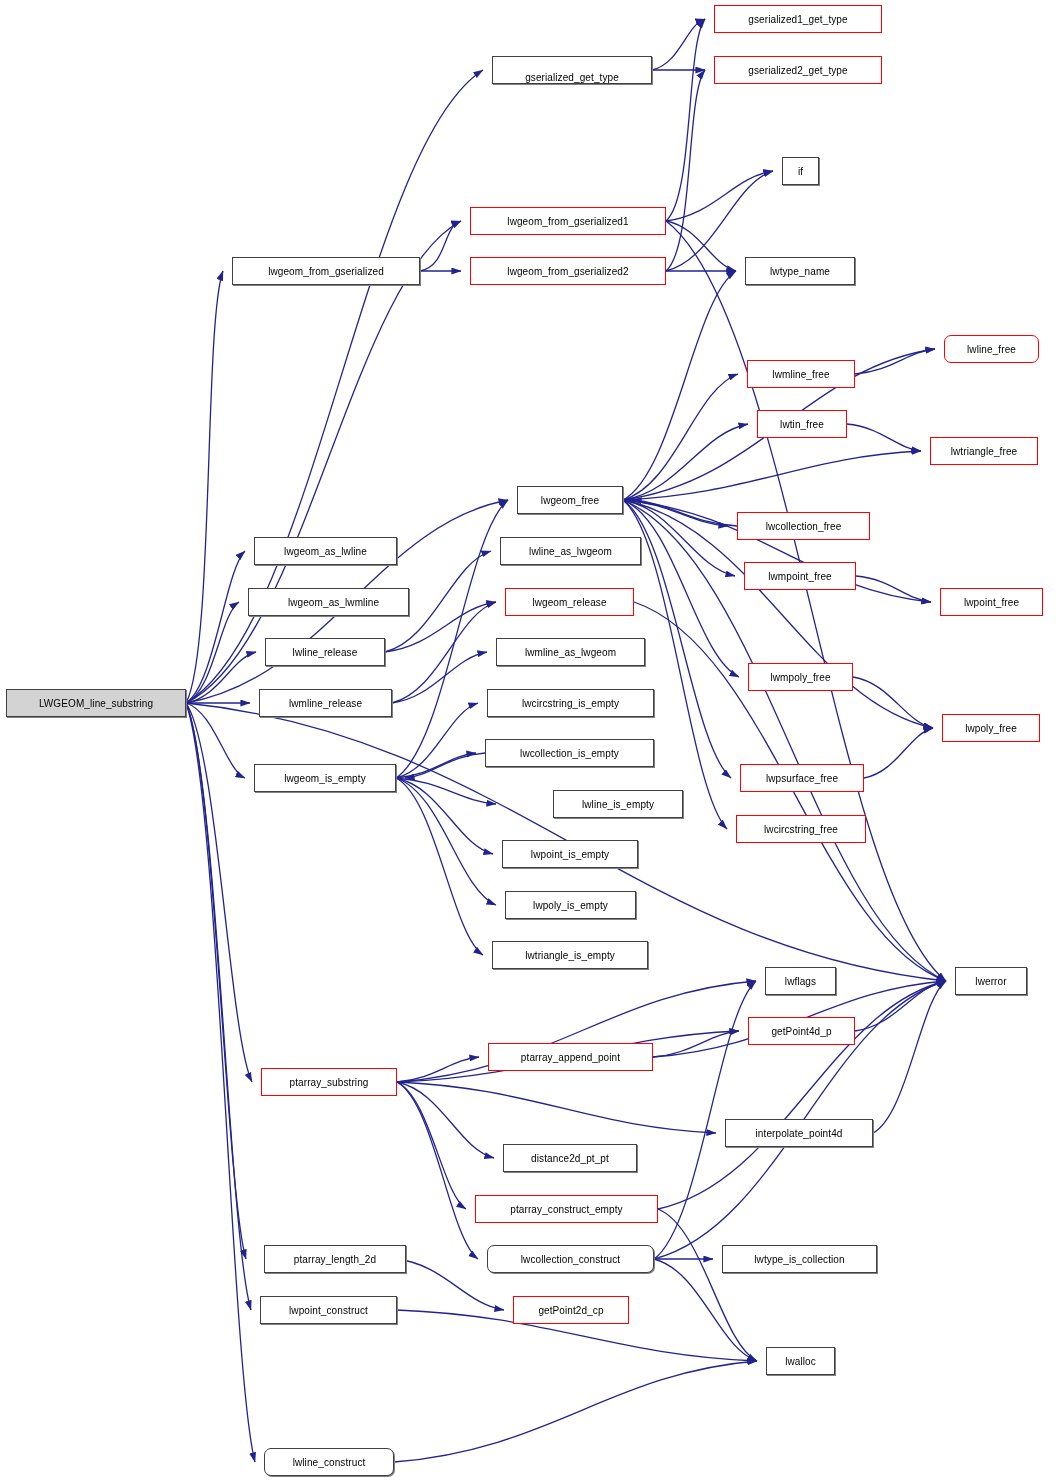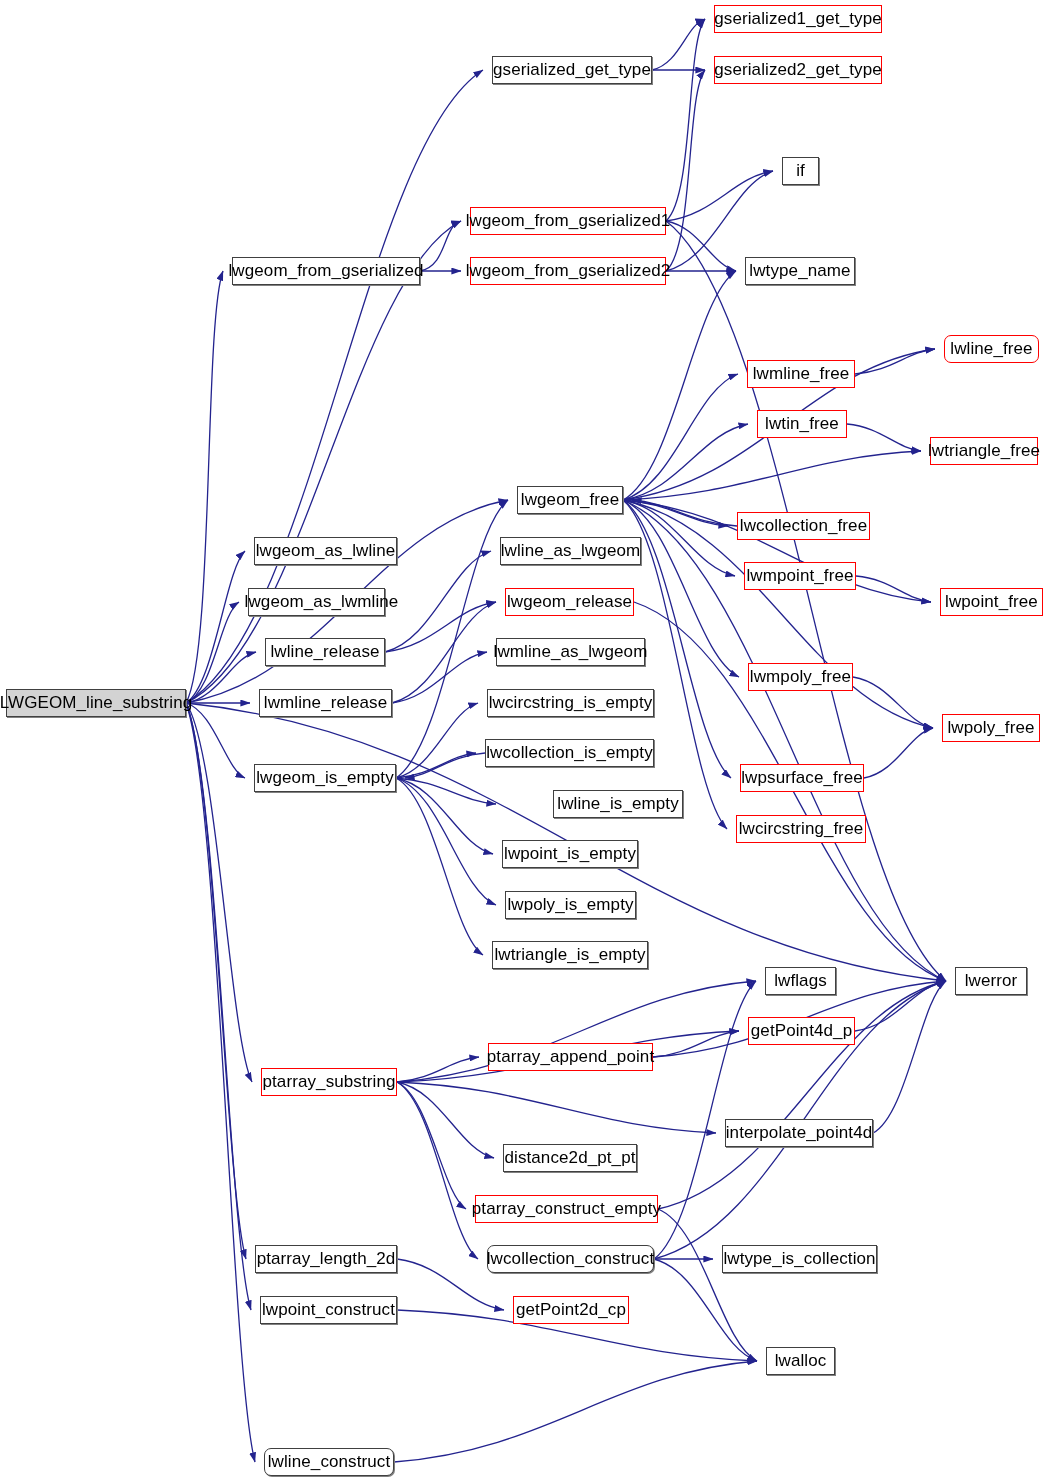--- a/index.html
+++ b/index.html
@@ -22,21 +22,21 @@
     height: 1481px;
     pointer-events: none;
   }
   .node {
     position: absolute;
     box-sizing: border-box;
     display: flex;
     align-items: center;
     justify-content: center;
     background: #ffffff;
-    font-size: 17px;
+    font-size: 10px;
     color: #000000;
     white-space: nowrap;
     letter-spacing: 0.1px;
     z-index: 5;
   }
   .node.black {
     border: 1px solid #404040;
     box-shadow: 1px 1px 0 0 #808080;
   }
   .node.red {
@@ -135,21 +135,21 @@
         <path d="M654,1259 C780.42,1225.64 828.58,1014.36 946,981" marker-end="url(#ah)"></path>
         <path d="M654,1259 C701.04,1271.24 718.96,1348.76 757,1361" marker-end="url(#ah)"></path>
         <path d="M397,1310 C551.98,1316.12 611.02,1354.88 757,1361" marker-end="url(#ah)"></path>
         <path d="M394,1462 C550.24,1449.88 609.76,1373.12 757,1361" marker-end="url(#ah)"></path>
       </g>
   </svg>
   <div id="node-layer">
       <div class="node red" style="left: 714px; top: 5px; width: 168px; height: 28px;">
         <span>gserialized1_get_type</span>
       </div>
-      <div class="node black" style="left: 492px; top: 56px; width: 160px; height: 28px;">
+      <div class="node black" style="left: 492px; top: 56px; width: 160px; height: 28px; align-items: flex-end;">
         <span>gserialized_get_type</span>
       </div>
       <div class="node red" style="left: 714px; top: 56px; width: 168px; height: 28px;">
         <span>gserialized2_get_type</span>
       </div>
       <div class="node black" style="left: 782px; top: 157px; width: 37px; height: 28px;">
         <span>if</span>
       </div>
       <div class="node red" style="left: 470px; top: 207px; width: 196px; height: 28px;">
         <span>lwgeom_from_gserialized1</span>
@@ -186,21 +186,21 @@
       </div>
       <div class="node black" style="left: 500px; top: 537px; width: 141px; height: 28px;">
         <span>lwline_as_lwgeom</span>
       </div>
       <div class="node red" style="left: 744px; top: 562px; width: 112px; height: 28px;">
         <span>lwmpoint_free</span>
       </div>
       <div class="node red" style="left: 940px; top: 588px; width: 103px; height: 28px;">
         <span>lwpoint_free</span>
       </div>
-      <div class="node black" style="left: 248px; top: 588px; width: 137px; height: 28px; padding-left: 10px;">
+      <div class="node black" style="left: 248px; top: 588px; width: 161px; height: 28px; padding-left: 10px;">
         <span>lwgeom_as_lwmline</span>
       </div>
       <div class="node red" style="left: 505px; top: 588px; width: 129px; height: 28px;">
         <span>lwgeom_release</span>
       </div>
       <div class="node black" style="left: 265px; top: 638px; width: 120px; height: 28px;">
         <span>lwline_release</span>
       </div>
       <div class="node black" style="left: 496px; top: 638px; width: 149px; height: 28px;">
         <span>lwmline_as_lwgeom</span>
@@ -261,21 +261,21 @@
       </div>
       <div class="node black" style="left: 725px; top: 1119px; width: 148px; height: 28px;">
         <span>interpolate_point4d</span>
       </div>
       <div class="node black" style="left: 503px; top: 1144px; width: 134px; height: 28px;">
         <span>distance2d_pt_pt</span>
       </div>
       <div class="node red" style="left: 475px; top: 1195px; width: 183px; height: 28px;">
         <span>ptarray_construct_empty</span>
       </div>
-      <div class="node black" style="left: 255px; top: 1245px; width: 142px; height: 28px;">
+      <div class="node black" style="left: 264px; top: 1245px; width: 142px; height: 28px;">
         <span>ptarray_length_2d</span>
       </div>
       <div class="node black" style="left: 487px; top: 1245px; width: 167px; height: 28px; border-radius: 7px;">
         <span>lwcollection_construct</span>
       </div>
       <div class="node black" style="left: 722px; top: 1245px; width: 155px; height: 28px;">
         <span>lwtype_is_collection</span>
       </div>
       <div class="node black" style="left: 260px; top: 1296px; width: 137px; height: 28px;">
         <span>lwpoint_construct</span>

